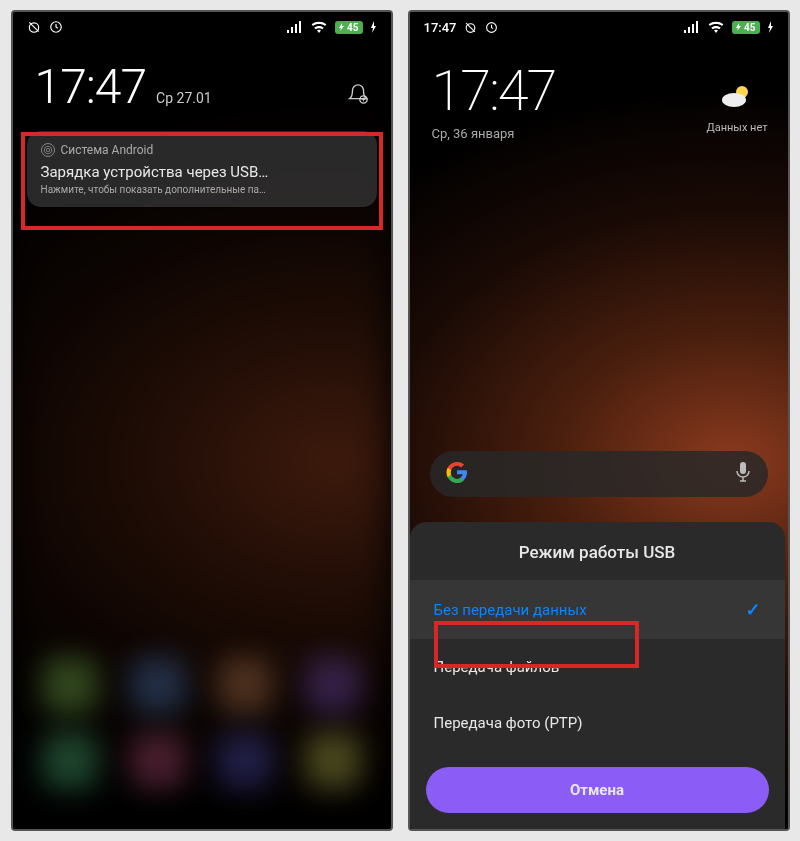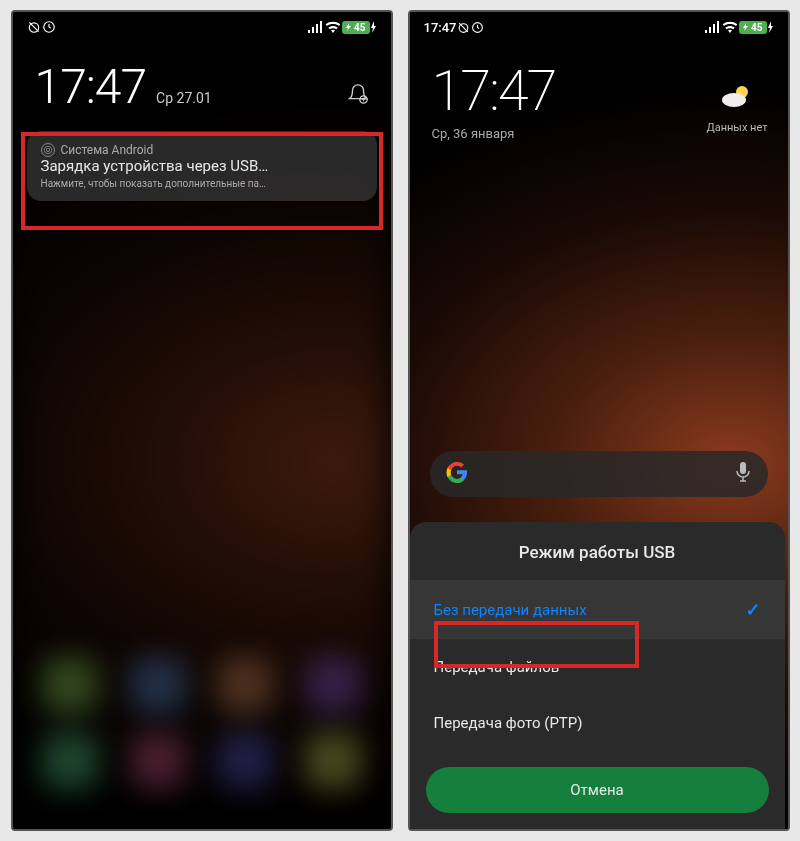--- a/index.html
+++ b/index.html
@@ -43,21 +43,21 @@
       justify-content: space-between;
       align-items: center;
       padding: 6px 14px 4px;
       color: #fff;
       font-size: 13px;
       height: 28px;
     }
     .status-left, .status-right {
       display: flex;
       align-items: center;
-      gap: 1px;
+      gap: 8px;
     }
     .status-icon {
       display: inline-flex;
       align-items: center;
     }
     .clock-area {
       position: relative;
       color: #fff;
       padding: 18px 22px 10px;
       display: flex;
@@ -136,20 +136,21 @@
       border-radius: 14px;
       padding: 12px 14px;
       color: #fff;
     }
     .notif-header {
       display: flex;
       align-items: flex-start;
       gap: 6px;
       font-size: 12px;
       color: #aaa;
+      margin-bottom: 6px;
     }
     .notif-app-icon {
       width: 14px;
       height: 14px;
       border: 1.5px solid #888;
       border-radius: 50%;
       display: inline-flex;
       align-items: center;
       justify-content: center;
       font-size: 8px;
@@ -233,26 +234,26 @@
       color: #0a84ff;
     }
     .check-mark {
       color: #0a84ff;
       font-size: 18px;
       font-weight: bold;
     }
     .cancel-btn {
       margin: 16px;
       padding: 14px;
-      background: #15803d;
+      background: #8b5cf6;
       border-radius: 24px;
       text-align: center;
       color: #e8e8e8;
       font-size: 15px;
-      font-weight: 400;
+      font-weight: 700;
     }
     .battery-badge {
       display: inline-flex;
       align-items: center;
       background: #4caf50;
       border-radius: 3px;
       padding: 1px 4px;
       font-size: 10px;
       font-weight: bold;
       color: #fff;

